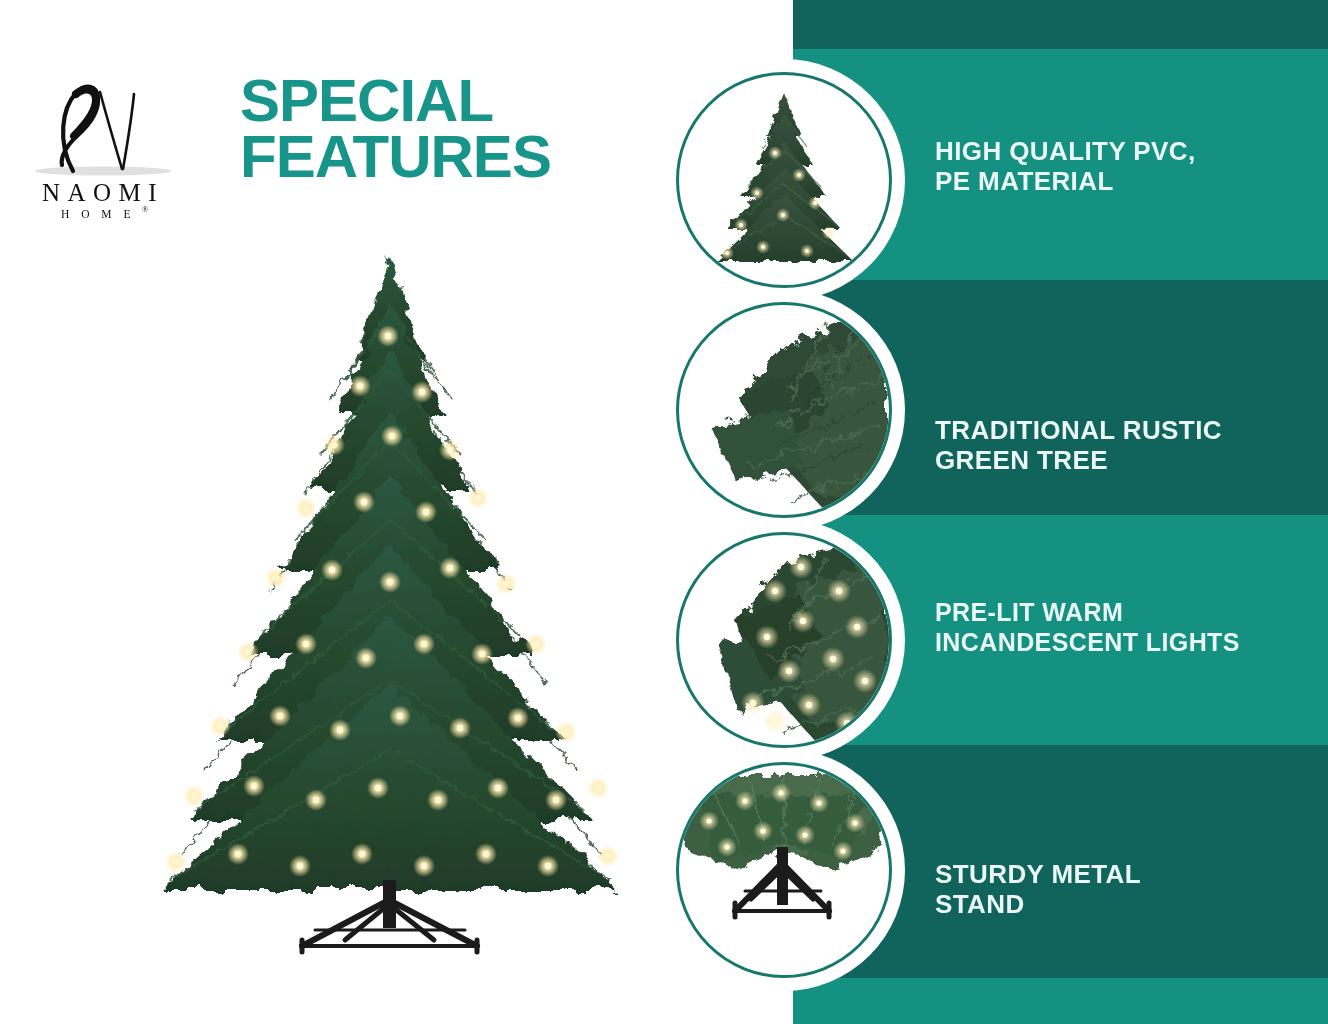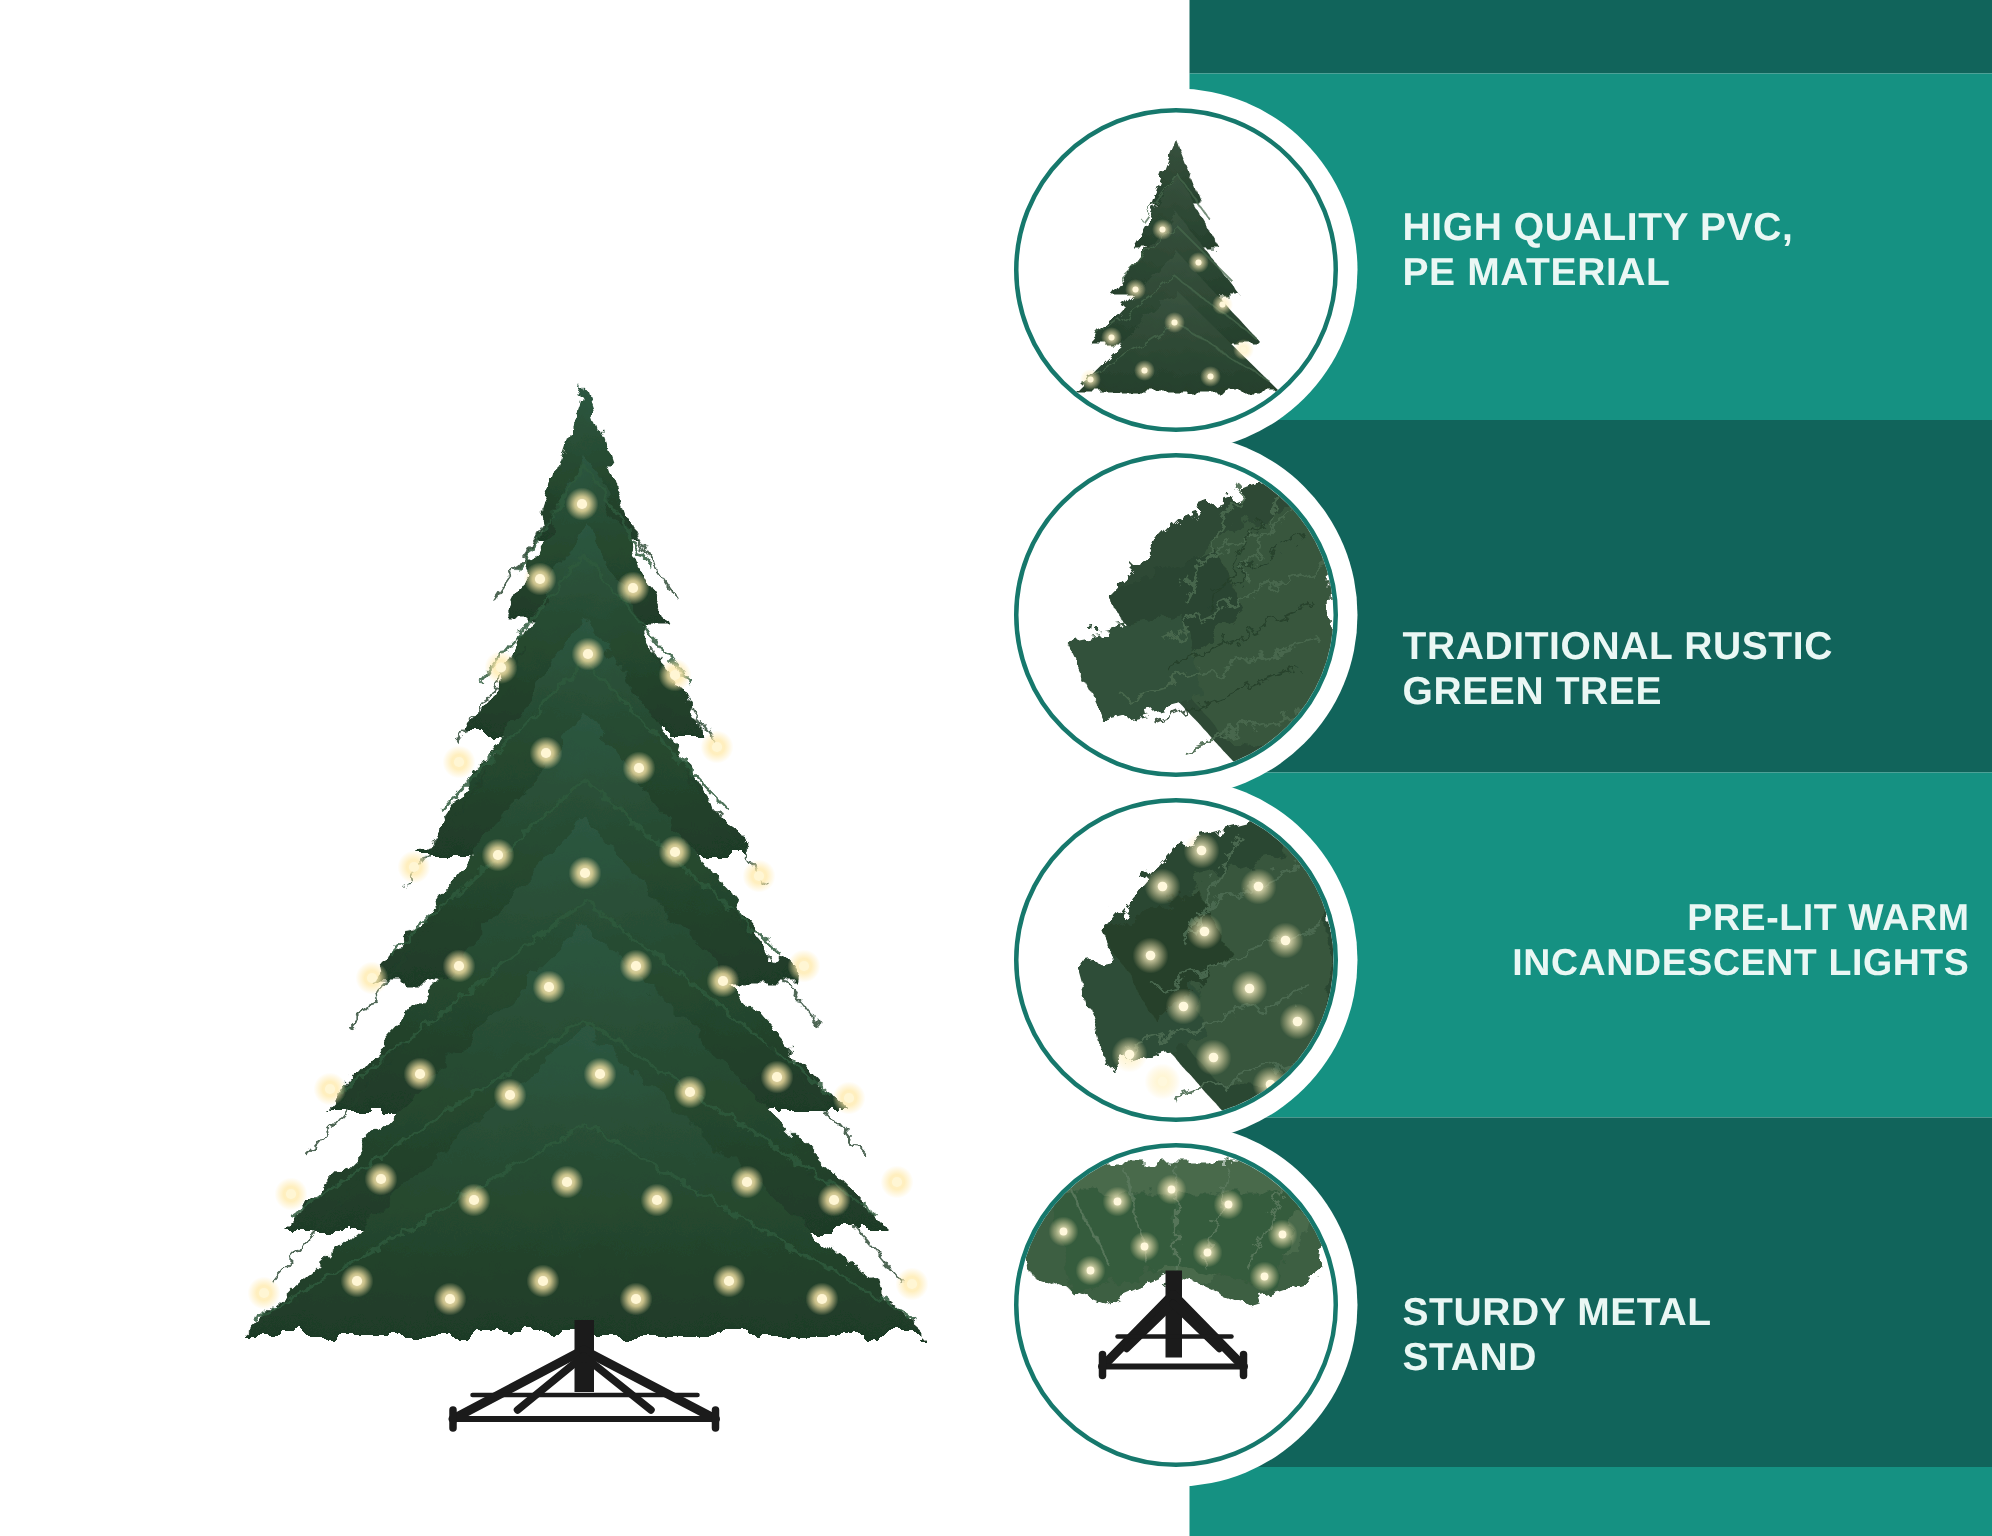--- a/index.html
+++ b/index.html
@@ -28,21 +28,21 @@
     font-size:26px;
     line-height:30px;
     letter-spacing:.4px;
     text-transform:uppercase;
     white-space:pre-line;
   }
   .band-label.l0{top:136px;}
   .band-label.l1{top:367px;margin-top:48px;}
   .band-label.l2{top:597px;}
   .band-label.l3{top:827px;margin-top:32px;}
-  .band-label.l2{font-size:25px;text-align:right;}
+  .band-label.l2{font-size:25px;}
 
   
   .bubble{
     position:absolute;
     width:216px;height:216px;
     border-radius:50%;
     background:#ffffff;
     box-shadow:0 0 0 13px #ffffff;
   }
   .bubble .ring{
@@ -87,21 +87,37 @@
 
 <div class="stage">
 
   <div class="band b0"></div>
   <div class="band b1"></div>
   <div class="band b2"></div>
   <div class="band b3"></div>
   <div class="band b4"></div>
   <div class="band b5"></div>
 
-
+  <div class="logo">
+    <svg width="186" height="150" viewBox="0 0 186 150">
+      <ellipse cx="93" cy="103" rx="68" ry="4.5" fill="#cfcfcf" opacity="0.65"></ellipse>
+      <path d="M63 103 C47 74 52 40 66 25 C75 15 87 17 88 30 C89 44 78 58 68 67 C58 76 50 88 52 97" fill="none" stroke="#111" stroke-width="4.2" stroke-linecap="round"></path>
+      <path d="M66 26 C75 18 86 21 86 32 C86 45 74 58 64 68" fill="none" stroke="#111" stroke-width="8" stroke-linecap="round"></path>
+      <path d="M90 24 C96 46 104 74 112 101" fill="none" stroke="#111" stroke-width="2.6" stroke-linecap="round"></path>
+      <path d="M113 101 C118 72 122 46 124 26" fill="none" stroke="#111" stroke-width="2.6" stroke-linecap="round"></path>
+      <g font-family="'Liberation Serif', serif" fill="#111">
+        <text x="93" y="133" text-anchor="middle" font-size="25" letter-spacing="7.5">NAOMI</text>
+        <text x="88" y="150" text-anchor="middle" font-size="11.5" letter-spacing="4.5">H O M E</text>
+        <text x="132" y="144" font-size="8">®</text>
+      </g>
+    </svg>
+  </div>
+
+  <div class="title">SPECIAL
+FEATURES</div>
 
   <div class="hero">
     <svg width="540" height="720" viewBox="0 0 540 720">
       <defs>
         <radialGradient id="glow" cx="50%" cy="50%" r="50%">
           <stop offset="0%" stop-color="#fff4cf" stop-opacity="1"></stop>
           <stop offset="45%" stop-color="#ffe9a8" stop-opacity=".75"></stop>
           <stop offset="100%" stop-color="#ffe9a8" stop-opacity="0"></stop>
         </radialGradient>
         <linearGradient id="fol" x1="0" y1="0" x2="0" y2="1">

